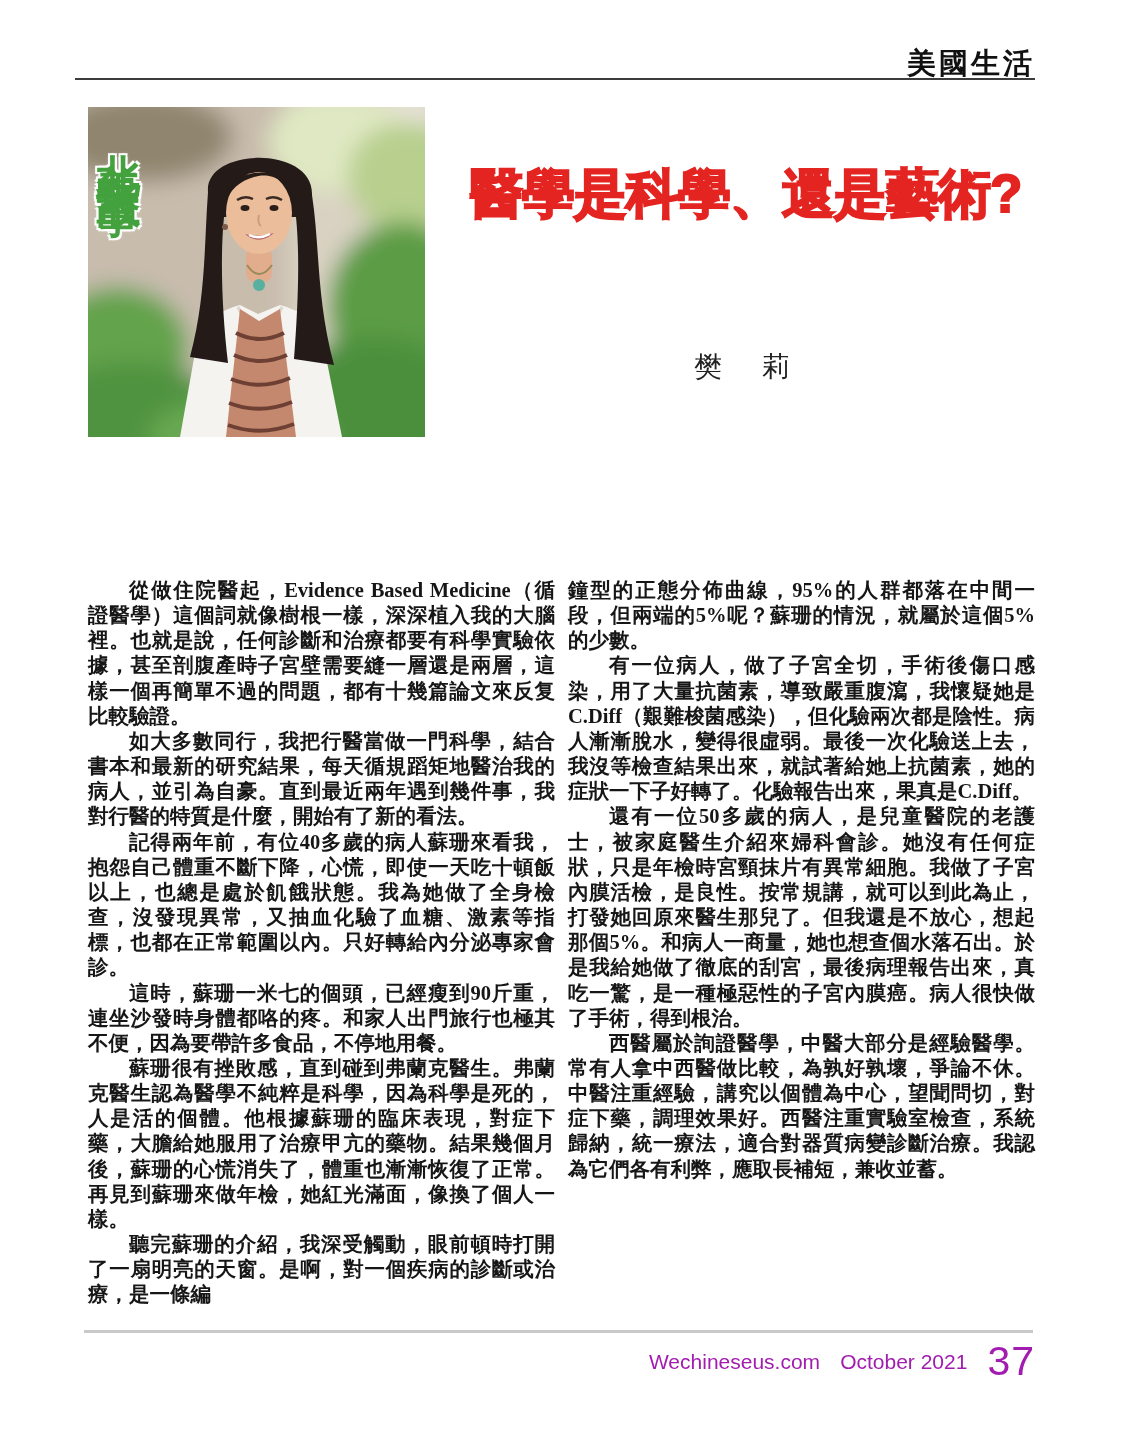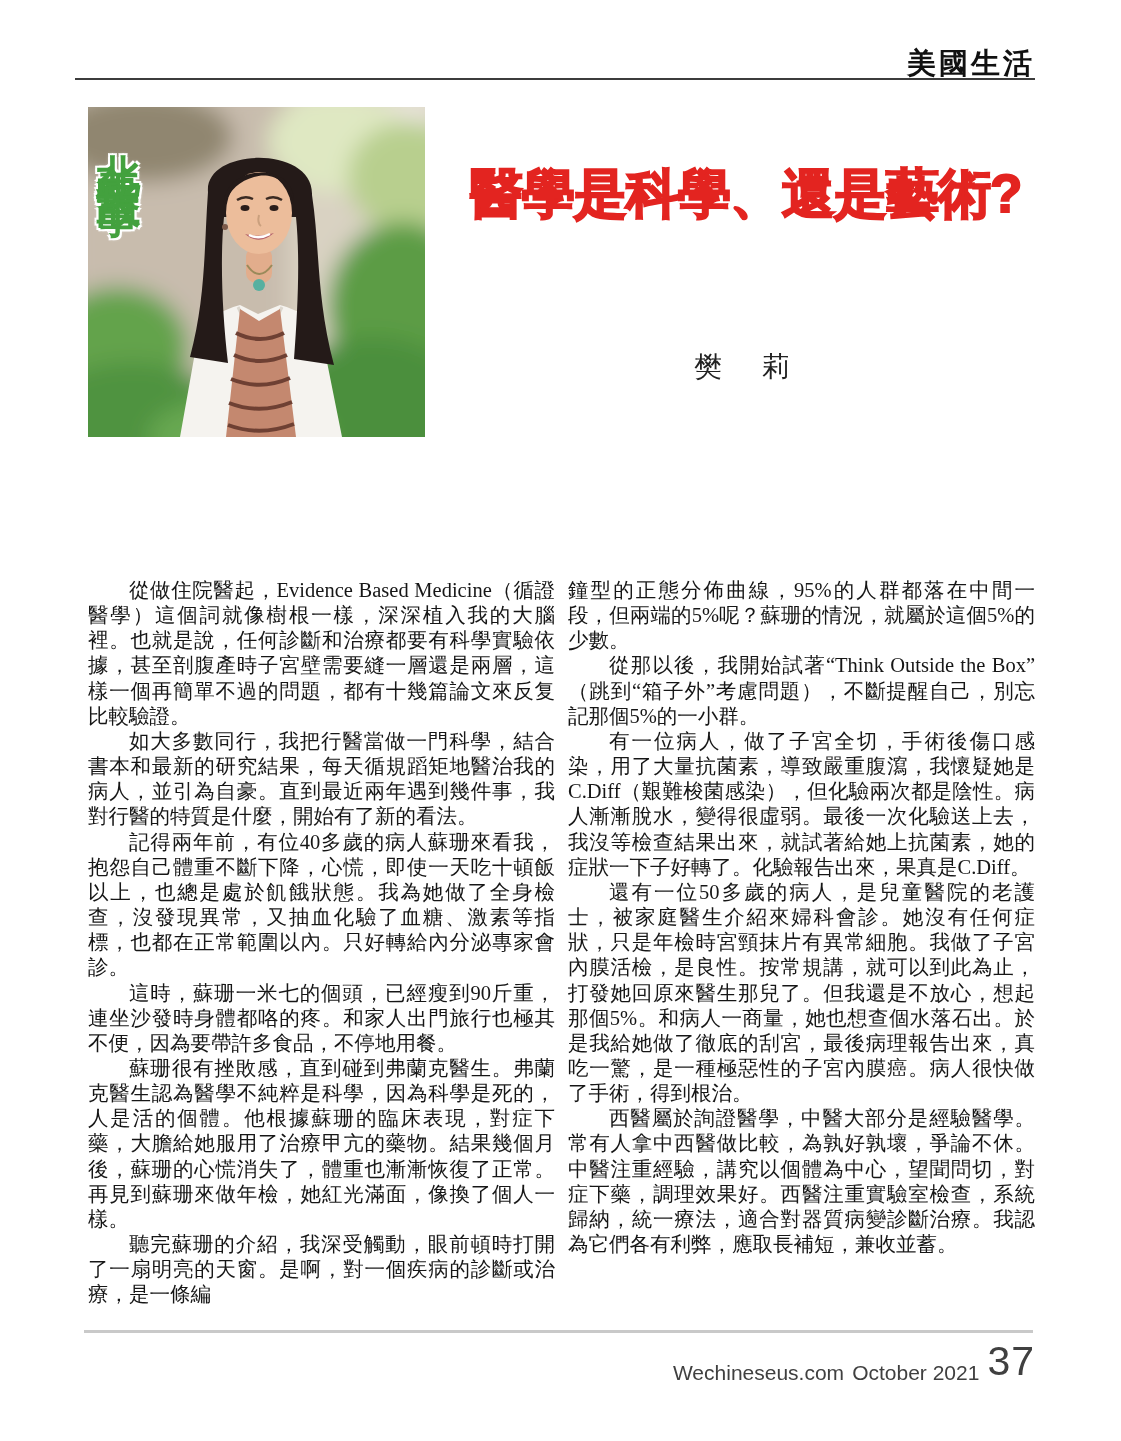--- a/index.html
+++ b/index.html
@@ -51,40 +51,40 @@
     -webkit-text-stroke:2px var(--title-red,#e32420);
   }
   .article-author{
     position:absolute;left:694px;top:348px;
     font-size:28px;letter-spacing:6px;color:#222;
     font-family:"Liberation Serif","DejaVu Serif",serif;
   }
   
   .article-body{
     position:absolute;left:88px;top:578px;width:947px;
-    display:flex;gap:13px;
+    display:flex;gap:13px;font-weight:bold;
   }
   .column{
     width:467px;
     font-size:20.5px;line-height:25.15px;
     text-align:justify;
     color:#161616;
   }
   .column p{margin:0;text-indent:41px;}
   .column p.noindent{text-indent:0;}
   
   .footer-rule{
     position:absolute;left:84px;right:88px;top:1330px;
     border-top:3px solid #c9c9c9;height:0;
   }
   .footer{
     position:absolute;right:86px;top:1338px;
-    display:flex;align-items:flex-end;gap:8px;
+    display:flex;align-items:center;gap:20px;
     font-family:"Liberation Sans","DejaVu Sans",sans-serif;
-    color:#404040;
+    color:#a21caf;
   }
   .footer-site,.footer-date{font-size:21px;}
   .footer-page{font-size:41px;letter-spacing:1px;}
 </style>
 </head>
 <body>
 
 <div class="page">
 
   <div class="header-label">美國生活</div>
@@ -157,21 +157,20 @@
     <div class="column">
         <p>從做住院醫起，Evidence Based Medicine（循證醫學）這個詞就像樹根一樣，深深植入我的大腦裡。也就是說，任何診斷和治療都要有科學實驗依據，甚至剖腹產時子宮壁需要縫一層還是兩層，這樣一個再簡單不過的問題，都有十幾篇論文來反复比較驗證。</p>
         <p>如大多數同行，我把行醫當做一門科學，結合書本和最新的研究結果，每天循規蹈矩地醫治我的病人，並引為自豪。直到最近兩年遇到幾件事，我對行醫的特質是什麼，開始有了新的看法。</p>
         <p>記得兩年前，有位40多歲的病人蘇珊來看我，抱怨自己體重不斷下降，心慌，即使一天吃十頓飯以上，也總是處於飢餓狀態。我為她做了全身檢查，沒發現異常，又抽血化驗了血糖、激素等指標，也都在正常範圍以內。只好轉給內分泌專家會診。</p>
         <p>這時，蘇珊一米七的個頭，已經瘦到90斤重，連坐沙發時身體都咯的疼。和家人出門旅行也極其不便，因為要帶許多食品，不停地用餐。</p>
         <p>蘇珊很有挫敗感，直到碰到弗蘭克醫生。弗蘭克醫生認為醫學不純粹是科學，因為科學是死的，人是活的個體。他根據蘇珊的臨床表現，對症下藥，大膽給她服用了治療甲亢的藥物。結果幾個月後，蘇珊的心慌消失了，體重也漸漸恢復了正常。再見到蘇珊來做年檢，她紅光滿面，像換了個人一樣。</p>
         <p>聽完蘇珊的介紹，我深受觸動，眼前頓時打開了一扇明亮的天窗。是啊，對一個疾病的診斷或治療，是一條編</p>
       </div>
     <div class="column">
         <p class="noindent">鐘型的正態分佈曲線，95%的人群都落在中間一段，但兩端的5%呢？蘇珊的情況，就屬於這個5%的少數。</p>
-        <p>從那以後，我開始試著“Think Outside the Box”（跳到“箱子外”考慮問題），不斷提醒自己，別忘記那個5%的一小群。</p>
         <p>有一位病人，做了子宮全切，手術後傷口感染，用了大量抗菌素，導致嚴重腹瀉，我懷疑她是C.Diff（艱難梭菌感染），但化驗兩次都是陰性。病人漸漸脫水，變得很虛弱。最後一次化驗送上去，我沒等檢查結果出來，就試著給她上抗菌素，她的症狀一下子好轉了。化驗報告出來，果真是C.Diff。</p>
         <p>還有一位50多歲的病人，是兒童醫院的老護士，被家庭醫生介紹來婦科會診。她沒有任何症狀，只是年檢時宮頸抹片有異常細胞。我做了子宮內膜活檢，是良性。按常規講，就可以到此為止，打發她回原來醫生那兒了。但我還是不放心，想起那個5%。和病人一商量，她也想查個水落石出。於是我給她做了徹底的刮宮，最後病理報告出來，真吃一驚，是一種極惡性的子宮內膜癌。病人很快做了手術，得到根治。</p>
         <p>西醫屬於詢證醫學，中醫大部分是經驗醫學。常有人拿中西醫做比較，為孰好孰壞，爭論不休。中醫注重經驗，講究以個體為中心，望聞問切，對症下藥，調理效果好。西醫注重實驗室檢查，系統歸納，統一療法，適合對器質病變診斷治療。我認為它們各有利弊，應取長補短，兼收並蓄。</p>
       </div>
   </div>
 
   <div class="footer-rule"></div>
   <div class="footer">
     <span class="footer-site">Wechineseus.com</span>
     <span class="footer-date">October 2021</span>

